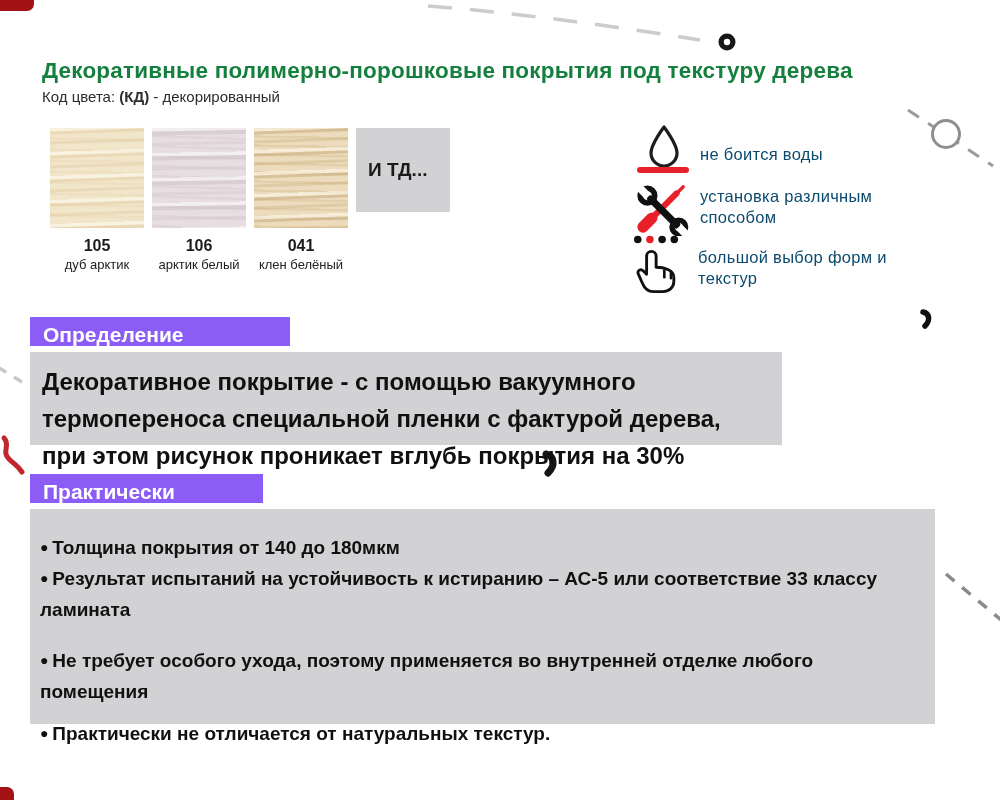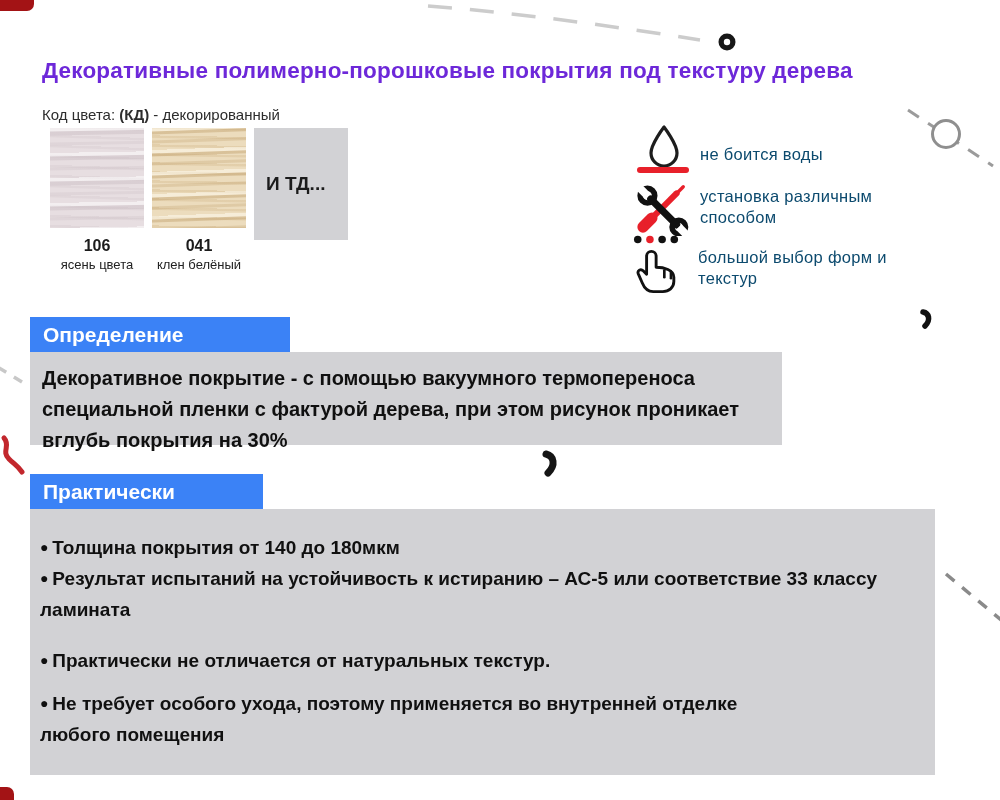--- a/index.html
+++ b/index.html
@@ -1,22 +1,22 @@
 <!DOCTYPE html>
 <html><head>
 <meta charset="utf-8">
 <style>
   html,body{margin:0;padding:0;background:#ffffff;}
   .canvas{position:relative;width:1000px;height:800px;background:#ffffff;overflow:hidden;
           font-family:"Liberation Sans","DejaVu Sans",sans-serif;color:#1c1c1c;}
 
   
   .title{position:absolute;left:42px;top:58px;font-size:22.5px;font-weight:800;
-         letter-spacing:0.2px;color:#6d28d9;white-space:nowrap;}
-  .subtitle{position:absolute;left:42px;top:106px;font-size:15px;color:#2d2d2d;white-space:nowrap;}
+         letter-spacing:0.2px;color:#15803d;white-space:nowrap;}
+  .subtitle{position:absolute;left:42px;top:88px;font-size:15px;color:#2d2d2d;white-space:nowrap;}
   .subtitle b{font-weight:800;}
 
   
   .swatch-row{position:absolute;left:50px;top:128px;display:flex;gap:8px;}
   .cell{width:94px;}
   .chip{width:94px;height:100px;}
   .sw-105{background:
       repeating-linear-gradient(178deg, rgba(255,252,242,0.55) 0 3px, rgba(221,196,152,0.38) 4px 6px,
         rgba(243,231,205,0) 7px 13px, rgba(214,186,140,0.28) 14px 16px, rgba(243,231,205,0) 17px 24px),
       repeating-linear-gradient(181deg, rgba(226,203,160,0.25) 0 2px, rgba(248,238,216,0) 3px 11px),
@@ -29,44 +29,44 @@
   .sw-089{background:
       repeating-linear-gradient(178deg, rgba(255,250,238,0.55) 0 3px, rgba(193,161,110,0.45) 4px 6px,
         rgba(236,220,189,0) 7px 12px, rgba(193,161,110,0.3) 13px 15px, rgba(236,220,189,0) 16px 22px),
       repeating-linear-gradient(181deg, rgba(205,176,128,0.3) 0 2px, rgba(247,237,217,0) 3px 9px),
       #ecdcbd;}
   .sw-085{background:
       repeating-linear-gradient(179deg, rgba(244,216,128,0.6) 0 3px, rgba(194,144,34,0.5) 4px 6px,
         rgba(233,194,87,0) 7px 12px, rgba(194,144,34,0.35) 13px 15px, rgba(233,194,87,0) 16px 21px),
       repeating-linear-gradient(182deg, rgba(208,160,48,0.35) 0 2px, rgba(240,210,120,0) 3px 9px),
       #e9c257;}
-  .etc-chip{width:94px;height:112px;background:#d2d2d5;display:flex;align-items:center;}
+  .etc-chip{width:94px;height:84px;background:#d2d2d5;display:flex;align-items:center;}
   .etc-chip span{padding-left:12px;font-size:19px;font-weight:800;color:#1b1b1b;}
   .chip-code{margin-top:9px;text-align:center;font-size:16px;font-weight:800;color:#1b1b1b;}
   .chip-name{margin-top:2px;text-align:center;font-size:13px;font-weight:500;color:#222;}
 
   
   .benefit-label{position:absolute;font-size:16.5px;font-weight:500;letter-spacing:0.3px;
                  color:#0c4a6e;line-height:1.3;width:240px;}
   .lbl1{left:700px;top:144px;}
   .lbl2{left:700px;top:186px;width:200px;}
   .lbl3{left:698px;top:247px;width:225px;}
   .icon-abs{position:absolute;}
   .drop-underline{position:absolute;left:637px;top:167px;width:52px;height:6px;background:#e8202a;border-radius:3px;}
 
   
-  .sec-head{position:absolute;left:30px;height:35px;background:#3b82f6;color:#ffffff;
+  .sec-head{position:absolute;left:30px;height:29px;background:#8b5cf6;color:#ffffff;
             font-size:21px;font-weight:800;line-height:35px;padding-left:13px;box-sizing:border-box;}
   .head-def{top:317px;width:260px;}
   .head-feat{top:474px;width:233px;}
   .sec-body{position:absolute;left:30px;background:#d2d2d5;box-sizing:border-box;
             font-weight:700;color:#101010;}
   .def-body{top:352px;width:752px;height:93px;padding:11px 24px 0 12px;
-            font-size:20px;line-height:1.55;}
-  .feat-body{top:509px;width:905px;height:266px;padding:24px 10px 0 10px;font-size:19px;}
+            font-size:24px;line-height:1.55;}
+  .feat-body{top:509px;width:905px;height:215px;padding:24px 10px 0 10px;font-size:19px;}
   .bullet{line-height:30px;margin:0;}
   .bullet::before{content:"\25CF\00A0";font-size:14px;position:relative;top:-2px;}
   .feat-body .bullet:nth-child(2){}
   .feat-body .bullet:nth-child(3){margin-top:21px;}
   .feat-body .bullet:nth-child(4){margin-top:12px;max-width:750px;}
 
   .deco{position:absolute;left:0;top:0;pointer-events:none;}
 </style>
 </head>
 <body>
@@ -93,23 +93,28 @@
     <path d="M-4 366 L22 382" fill="none" stroke="#c8c8c8" stroke-width="3.5" stroke-dasharray="12 9"></path>
 
     <path d="M4 438 c7 8 -3 13 5 21 c5 5 9 7 13 13" fill="none" stroke="#c2272d" stroke-width="5" stroke-linecap="round"></path>
   </svg>
 
   <div class="title">Декоративные полимерно-порошковые покрытия под текстуру дерева</div>
   <div class="subtitle"><span>Код цвета: </span><b>(КД)</b><span> - декорированный</span></div>
 
   <div class="swatch-row">
     <div class="cell">
+      <div class="chip sw-105"></div>
+      <div class="chip-code">105</div>
+      <div class="chip-name">дуб арктик</div>
+    </div>
+    <div class="cell">
       <div class="chip sw-106"></div>
       <div class="chip-code">106</div>
-      <div class="chip-name">ясень цвета</div>
+      <div class="chip-name">арктик белый</div>
     </div>
     <div class="cell">
       <div class="chip sw-089"></div>
       <div class="chip-code">041</div>
       <div class="chip-name">клен белёный</div>
     </div>
     <div class="cell">
       <div class="etc-chip">
         <span>И ТД...</span>
       </div>
@@ -145,17 +150,17 @@
   </svg>
   <div class="benefit-label lbl3">большой выбор форм и текстур</div>
 
   <div class="sec-head head-def">Определение</div>
   <div class="sec-body def-body">Декоративное покрытие - с помощью вакуумного термопереноса специальной пленки с фактурой дерева, при этом рисунок проникает вглубь покрытия на 30%</div>
 
   <div class="sec-head head-feat">Практически</div>
   <div class="sec-body feat-body">
     <div class="bullet">Толщина покрытия от 140 до 180мкм</div>
     <div class="bullet">Результат испытаний на устойчивость к истиранию – АС-5 или соответствие 33 классу ламината</div>
+    <div class="bullet">Не требует особого ухода, поэтому применяется во внутренней отделке любого помещения</div>
     <div class="bullet">Практически не отличается от натуральных текстур.</div>
-    <div class="bullet">Не требует особого ухода, поэтому применяется во внутренней отделке любого помещения</div>
   </div>
 
 </div>
 
 </body></html>

